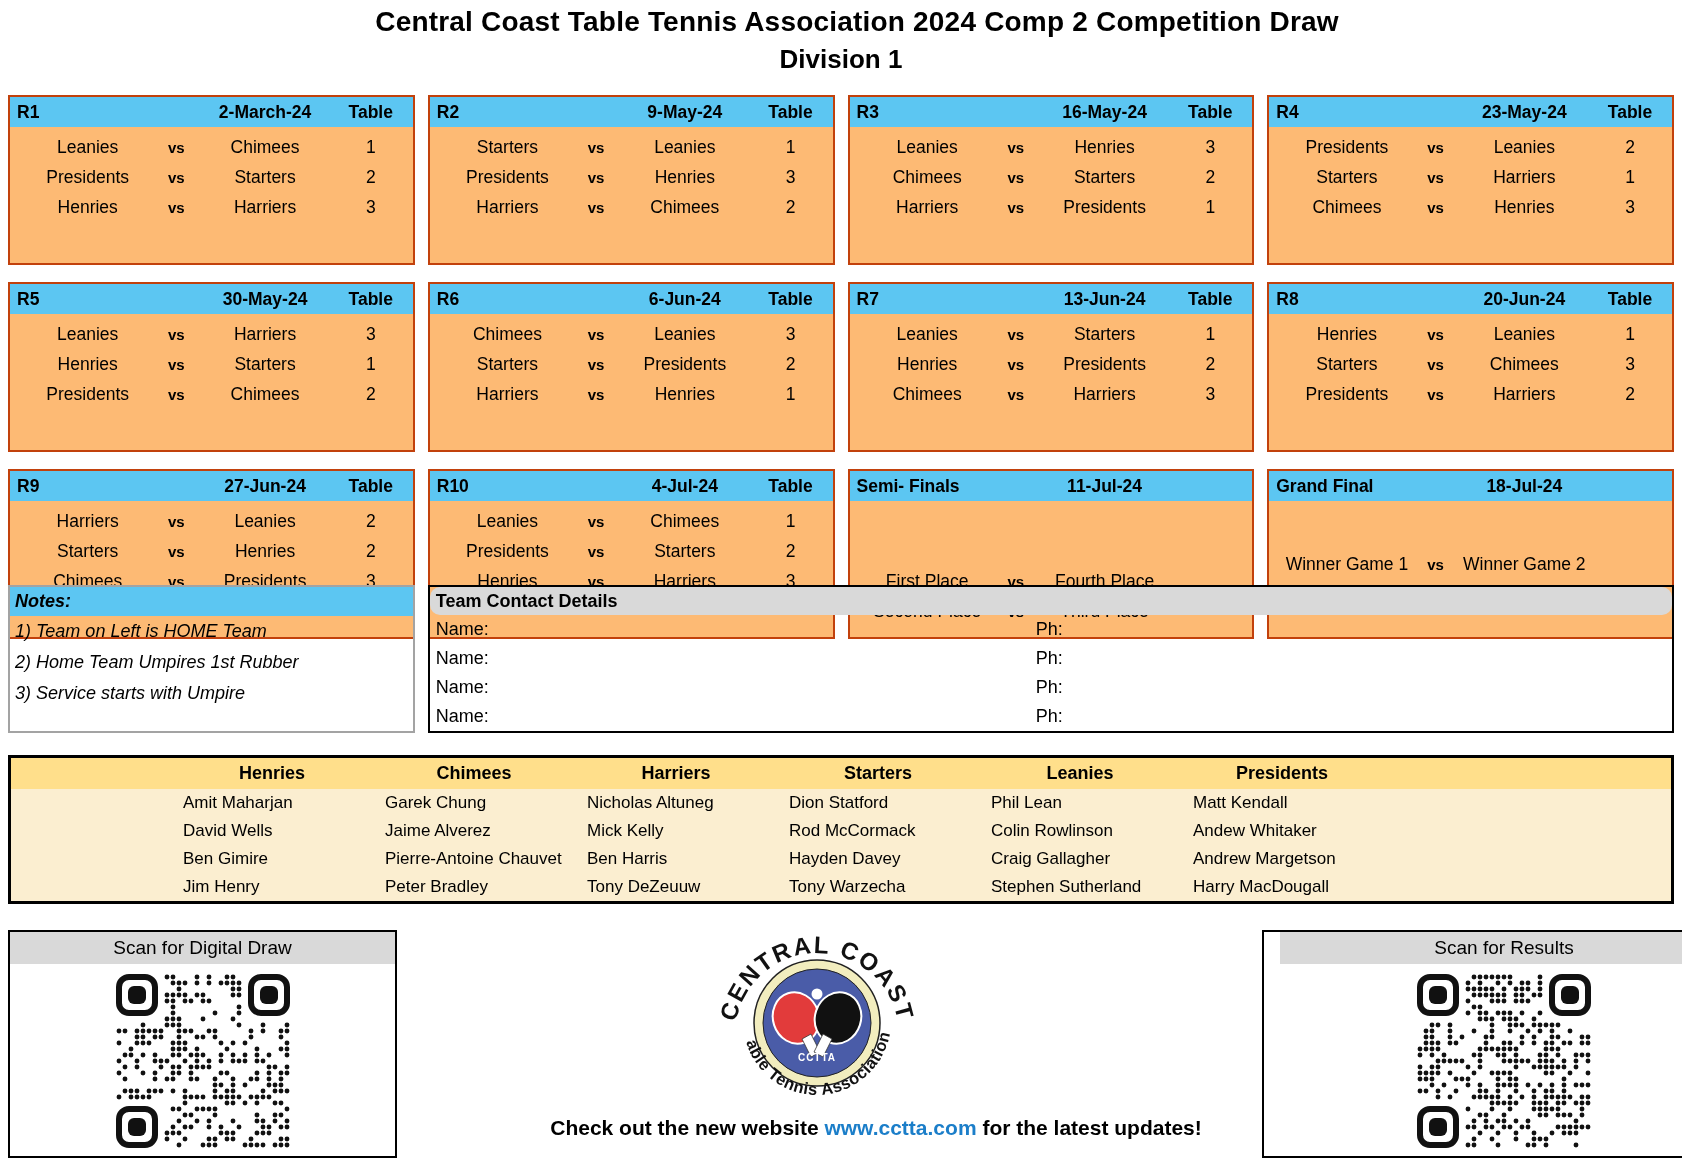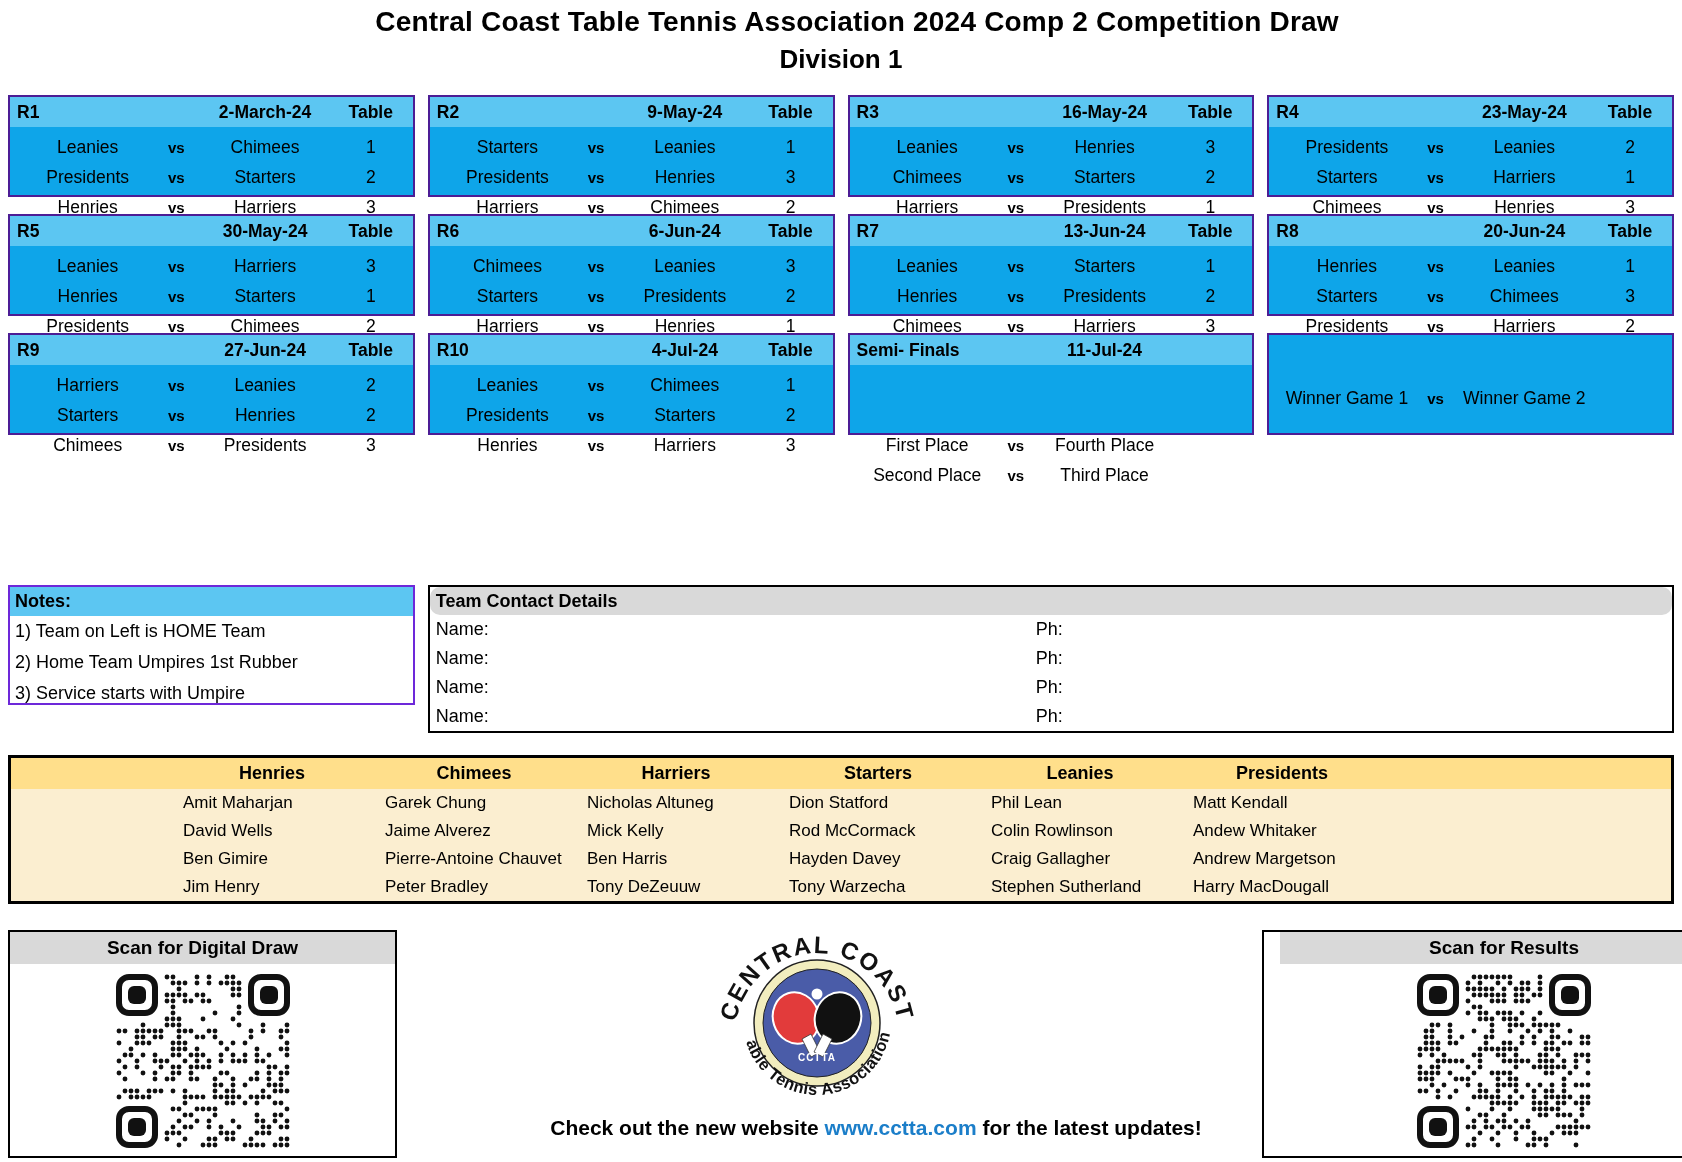--- a/index.html
+++ b/index.html
@@ -8,39 +8,39 @@
 
   .title   { position:absolute; top:6px;  left:16px; width:100%; text-align:center;
              font-size:28px; font-weight:bold; letter-spacing:0.2px; }
   .subtitle{ position:absolute; top:44px; left:0; width:100%; text-align:center;
              font-size:26px; font-weight:bold; }
 
   
   .rounds-grid { position:absolute; top:95px; left:8px; width:1666px;
                  display:grid; grid-template-columns:repeat(4,1fr);
                  column-gap:13px; row-gap:17px; }
-  .rbox { height:102px; border:2px solid #4c1d95; box-sizing:border-box; background:#0ea5e9; }
+  .rbox { height:170px; border:2px solid #c2410c; box-sizing:border-box; background:#fdba74; }
   .rbox-head { background:var(--header-blue,#5CC6F2); height:30px; padding:0 7px;
                display:grid; grid-template-columns:1fr 36px 1fr 70px; align-items:center;
                font-weight:bold; font-size:17.5px; }
   .rh-label { grid-column:1; justify-self:start; white-space:nowrap; }
   .rh-date  { grid-column:3; justify-self:center; white-space:nowrap; }
   .rh-table { grid-column:4; justify-self:center; }
   .rbox-body { padding-top:5px; }
   .match-row { display:grid; grid-template-columns:1fr 36px 1fr 70px; align-items:center;
                height:30px; padding:0 7px; font-size:17.5px; }
   .match-row span { text-align:center; white-space:nowrap; }
   .mr-vs { font-weight:bold; font-size:15px; }
   .rbox.semi  .rbox-body { padding-top:53px;margin-top:12px; }
   .rbox.grand .rbox-body { padding-top:48px; }
 
   
   .mid-grid { position:absolute; top:585px; left:8px; width:1666px;
               display:grid; grid-template-columns:repeat(4,1fr); column-gap:13px; }
-  .notes-box { grid-column:1; height:120px; border:2px solid #6d28d9; box-sizing:border-box; }
+  .notes-box { grid-column:1; height:148px; border:2px solid #a3a3a3; box-sizing:border-box;font-style:italic; }
   .notes-head { background:var(--header-blue,#5CC6F2); height:29px; display:flex; align-items:center;
                 padding:0 5px; font-weight:bold; font-size:18px; }
   .note-line { font-size:18px; padding:5px 5px; }
   .contact-box { grid-column:2 / 5; height:148px; border:2px solid #000; box-sizing:border-box; }
   .contact-head { background:var(--header-gray,#D9D9D9); height:28px; display:flex; align-items:center;
                   padding:0 6px; font-weight:bold; font-size:18px;border-radius:10px; }
   .contact-row { display:grid; grid-template-columns:600px 1fr; align-items:center;
                  height:29px; padding:0 6px; font-size:18px; }
 
   
@@ -52,21 +52,21 @@
   .roster-row { display:grid; grid-template-columns:160px repeat(6,202px) 1fr;
                 background:var(--roster-body-cream,#FBEED0); height:28px; align-items:center; }
   .roster-row span { text-align:left; padding-left:12px; font-size:17px; white-space:nowrap; }
 
   
   .qr-box { position:absolute; top:930px; height:228px; border:2px solid #000;
             box-sizing:border-box; background:#fff; }
   .qr-left  { left:8px;    width:389px; }
   .qr-right { left:1262px; width:468px;padding-left:16px; }
   .qr-head { background:var(--header-gray,#D9D9D9); height:32px; display:flex; align-items:center;
-             justify-content:center; font-weight:bold; font-size:19px; }
+             justify-content:center; font-weight:normal; font-size:19px; }
   .qr-wrap { display:flex; justify-content:center; margin-top:10px; }
 
   .logo-wrap { position:absolute; left:712px; top:926px; width:210px; height:190px; }
   .logo-wrap svg { width:100%; height:100%; }
 
   .footer { position:absolute; top:1116px; left:0; width:100%; text-align:center;
             font-size:21px; font-weight:bold;margin-left:35px; }
   .footer .link { color:var(--link-blue,#1B7EC9); text-decoration:none; cursor:pointer; }
 </style>
 </head>
@@ -363,20 +363,25 @@
           </div>
           <div class="match-row">
             <span class="mr-home">Second Place</span>
             <span class="mr-vs">vs</span>
             <span class="mr-away">Third Place</span>
             <span class="mr-table"></span>
           </div>
         </div>
       </div>
       <div class="rbox grand">
+        <div class="rbox-head">
+          <span class="rh-label">Grand Final</span>
+          <span class="rh-date">18-Jul-24</span>
+          <span class="rh-table"></span>
+        </div>
         <div class="rbox-body">
           <div class="match-row">
             <span class="mr-home">Winner Game 1</span>
             <span class="mr-vs">vs</span>
             <span class="mr-away">Winner Game 2</span>
             <span class="mr-table"></span>
           </div>
         </div>
       </div>
     </div>

